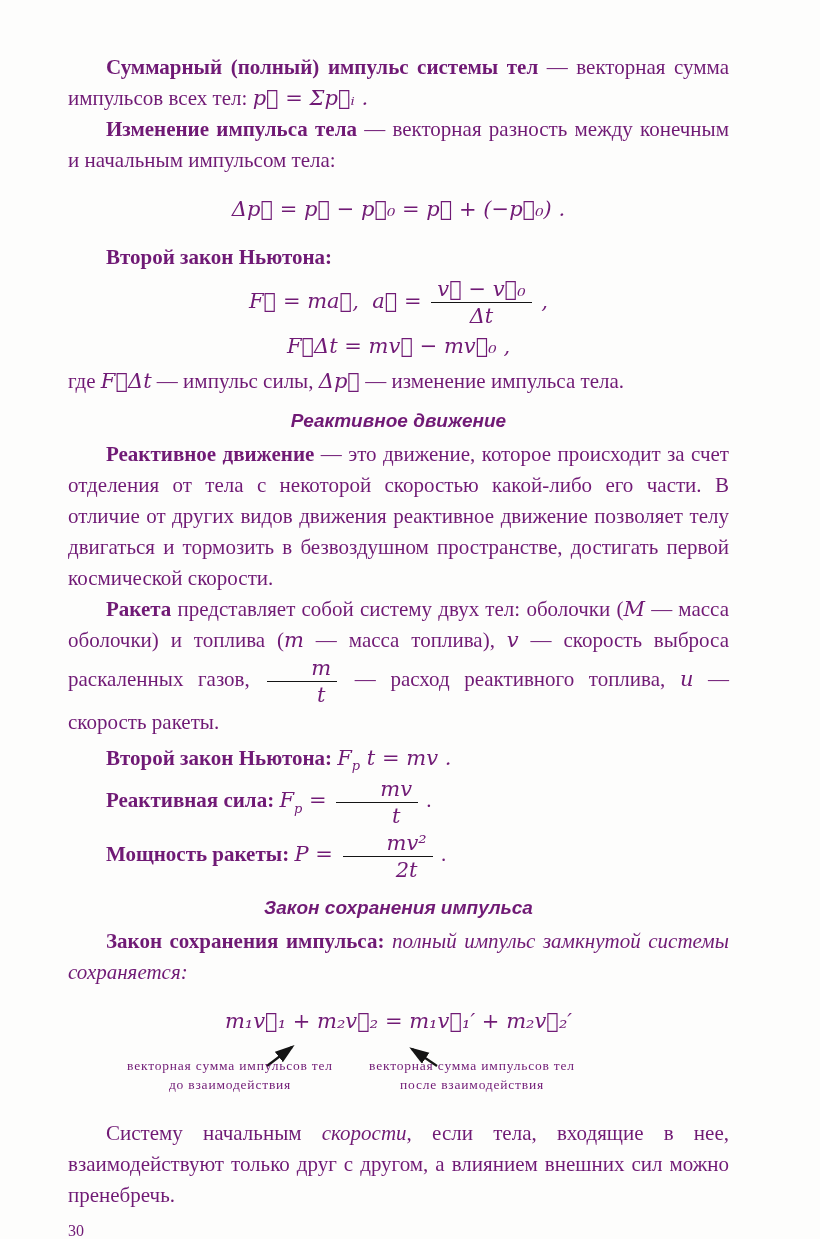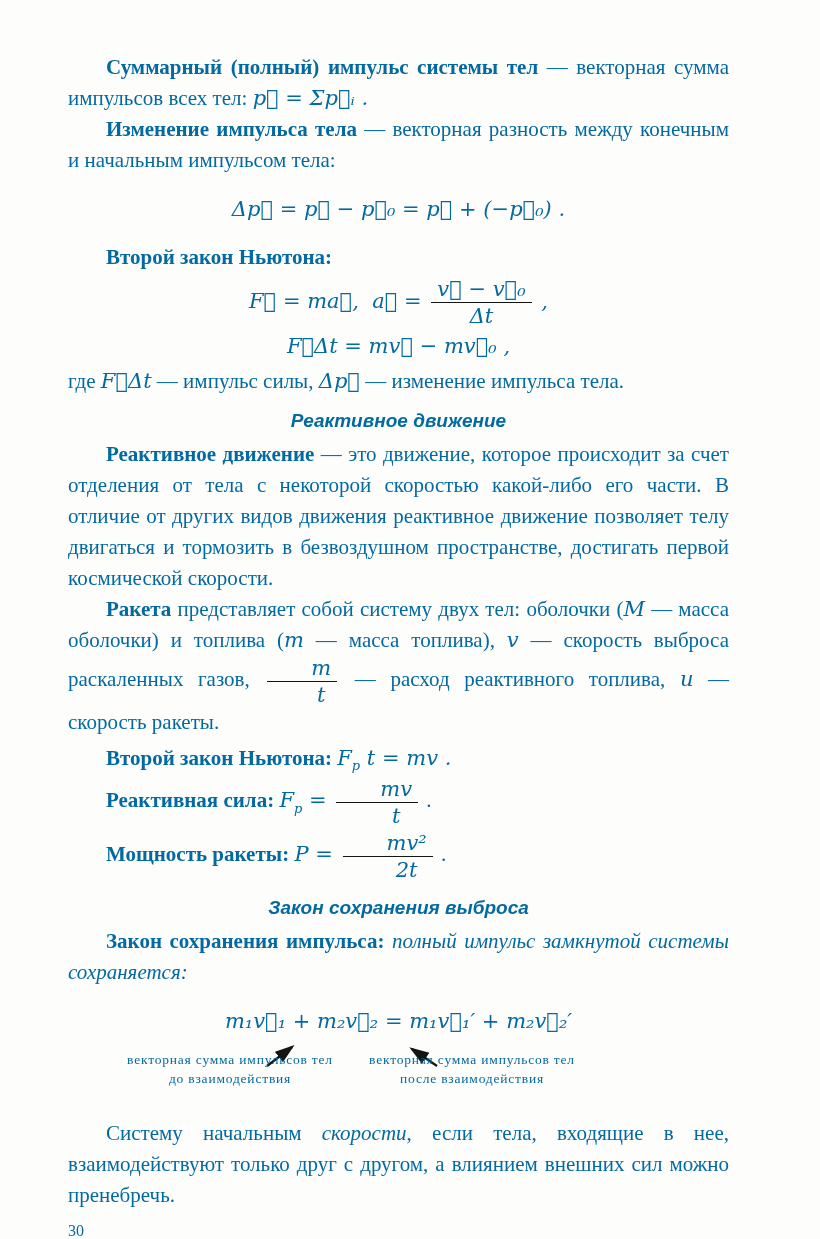--- a/index.html
+++ b/index.html
@@ -2,21 +2,21 @@
 <html lang="ru"><head>
 <meta charset="utf-8">
 <style>
   html,body { margin:0; padding:0; }
   body { background:#f4f4f2; }
   .page {
     position:relative;
     width:820px; height:1239px;
     margin:0 auto;
     background:#fdfdfc;
-    color:#0369a1;
+    color:#701a75;
     font-family:"Liberation Serif", serif;
     font-size:21px;
     line-height:31px;
     overflow:hidden;
     box-sizing:border-box;
     padding:52px 91px 0 68px;
     text-align:justify;
   }
   p { margin:0; }
   .indent { text-indent:38px; }
@@ -42,21 +42,21 @@
     text-align:center; text-indent:0;
     font-family:"Liberation Sans", sans-serif;
     font-weight:bold; font-style:italic;
     font-size:19px; line-height:24px;
     margin:12px 0 6px;
   }
   .heading2 { margin-top:14px; }
   .diagram { position:relative; height:74px; text-indent:0; }
   .diagram svg.arrows { position:absolute; left:0; top:2px; }
   .diagram .lbl {
-    position:absolute; top:14px;
+    position:absolute; top:20px;
     font-size:13.5px; line-height:19px;
     letter-spacing:0.8px; text-align:center;
     font-family:"Liberation Serif", serif;
   }
   .lbl-left  { left:48px;  width:228px; }
   .lbl-right { left:286px; width:236px; }
   .page-number { text-indent:0; text-align:left; font-size:16px; margin-top:4px; }
 </style>
 </head>
 <body>
@@ -83,21 +83,21 @@
   <p class="indent"><b class="lead">Реактивное движение</b><span> — это движение, которое происходит за счет отделения от тела с некоторой скоростью какой-либо его части. В отличие от других видов движения реактивное движение позволяет телу двигаться и тормозить в безвоздушном пространстве, достигать первой космической скорости.</span></p>
 
   <p class="indent"><b class="lead">Ракета</b><span> представляет собой систему двух тел: оболочки (</span><span class="mi">M</span><span> — масса оболочки) и топлива (</span><span class="mi">m</span><span> — масса топлива), </span><span class="mi">v</span><span> — скорость выброса раскаленных газов, </span><span class="frac"><span class="num">m</span><span class="den">t</span></span><span> — расход реактивного топлива, </span><span class="mi">u</span><span> — скорость ракеты.</span></p>
 
   <p class="indent m5"><b class="lead">Второй закон Ньютона: </b><span class="mi">F</span><sub class="ssub">р</sub><span class="mi"> t = mv .</span></p>
 
   <p class="indent m3"><b class="lead">Реактивная сила: </b><span class="mi">F</span><sub class="ssub">р</sub><span class="mi"> = </span><span class="frac"><span class="num">mv</span><span class="den">t</span></span><span> .</span></p>
 
   <p class="indent m3"><b class="lead">Мощность ракеты: </b><span class="mi">P</span><span class="mi"> = </span><span class="frac"><span class="num">mv²</span><span class="den">2t</span></span><span> .</span></p>
 
-  <p class="section-heading heading2">Закон сохранения выброса</p>
+  <p class="section-heading heading2">Закон сохранения импульса</p>
 
   <p class="indent"><b class="lead">Закон сохранения импульса: </b><i>полный импульс замкнутой системы сохраняется:</i></p>
 
   <p class="display m2">m₁v⃗₁ + m₂v⃗₂ = m₁v⃗₁′ + m₂v⃗₂′</p>
 
   <div class="diagram">
     <svg class="arrows" width="688" height="32" viewBox="0 0 688 32">
       <defs>
         <marker id="ah" markerWidth="10" markerHeight="8" refX="7.5" refY="3" orient="auto">
           <path d="M0,0 L9,3 L0,6 z" fill="#141414"></path>

